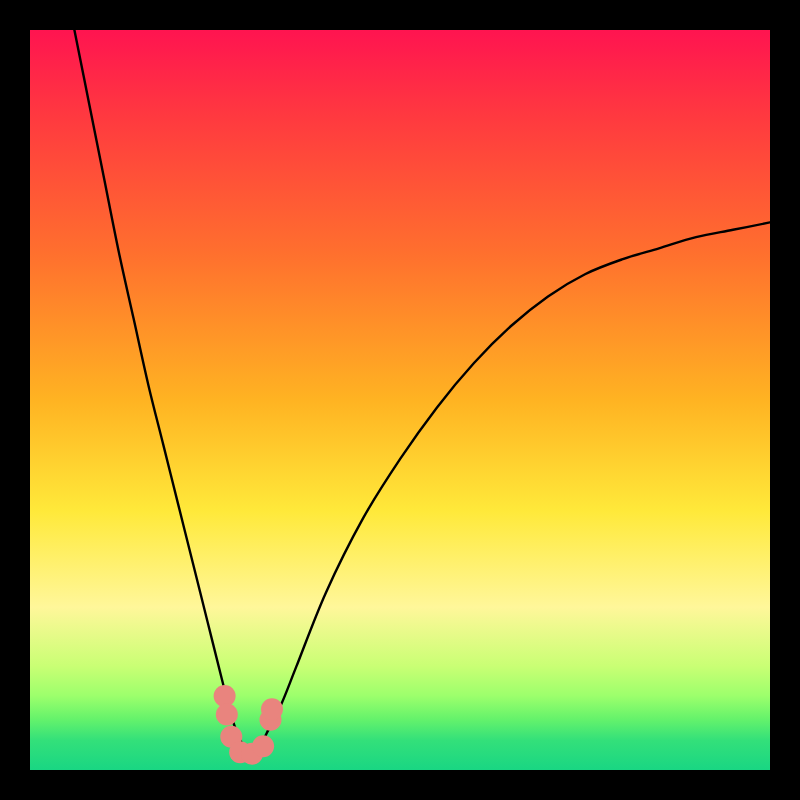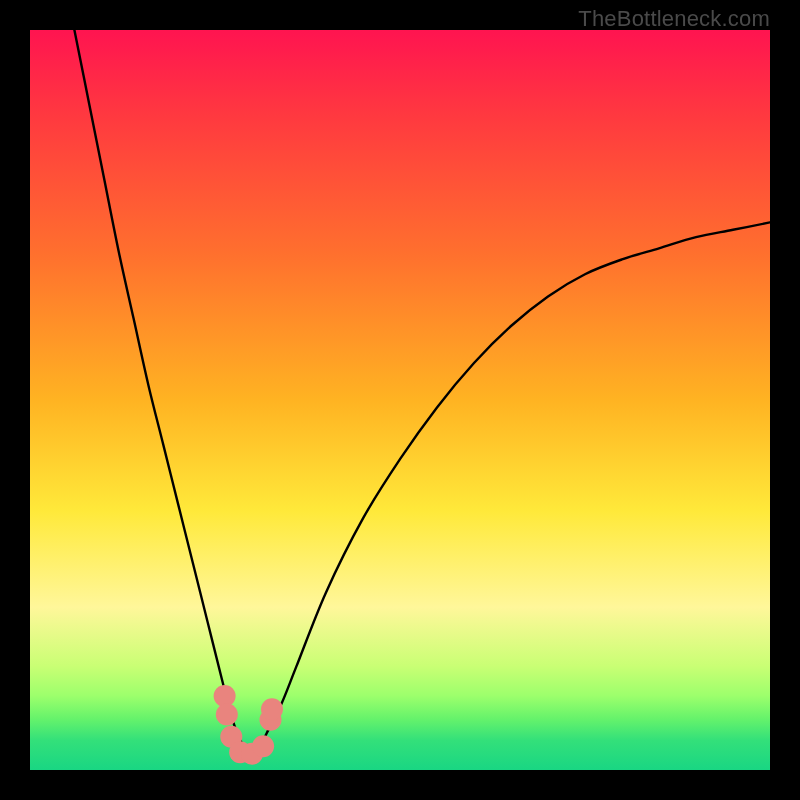--- a/index.html
+++ b/index.html
@@ -51,21 +51,20 @@
     width: 100%;
     height: 100%;
     z-index: 10;
   }
 </style>
 </head>
 <body>
 
 <div class="frame">
 
-  <div class="watermark">TheBottleneck.com</div>
 
   <div class="plot">
     <svg class="gradient" viewBox="0 0 740 740" preserveAspectRatio="none">
       <defs>
         <linearGradient id="bg-grad" x1="0" y1="0" x2="0" y2="1">
             <stop offset="0%" stop-color="#ff1450"></stop>
             <stop offset="12%" stop-color="#ff3a3f"></stop>
             <stop offset="30%" stop-color="#ff6f2e"></stop>
             <stop offset="50%" stop-color="#ffb322"></stop>
             <stop offset="65%" stop-color="#ffe93a"></stop>

